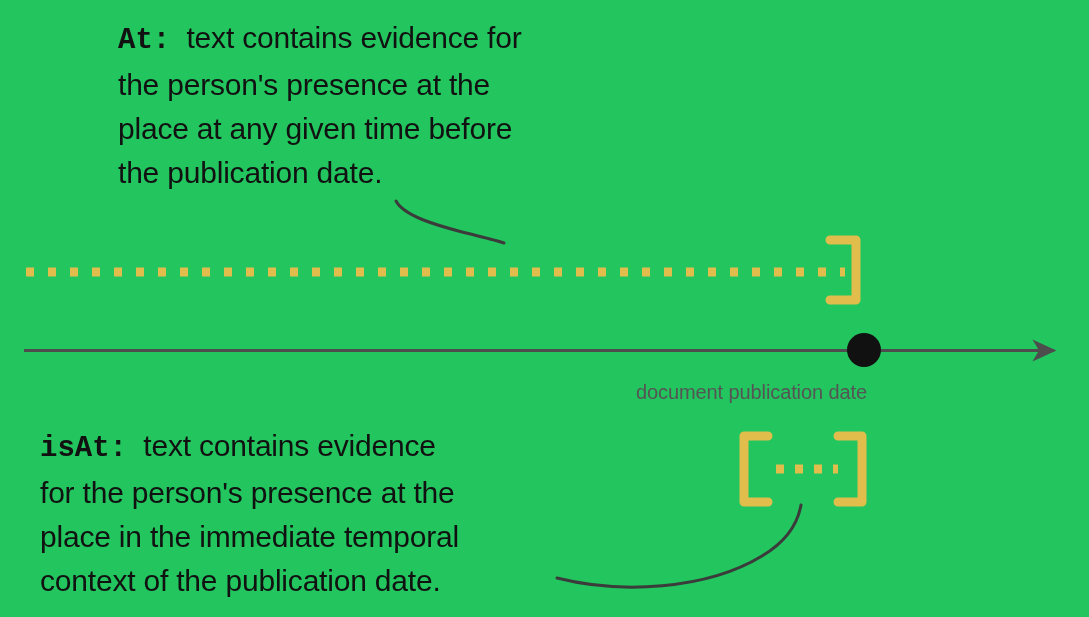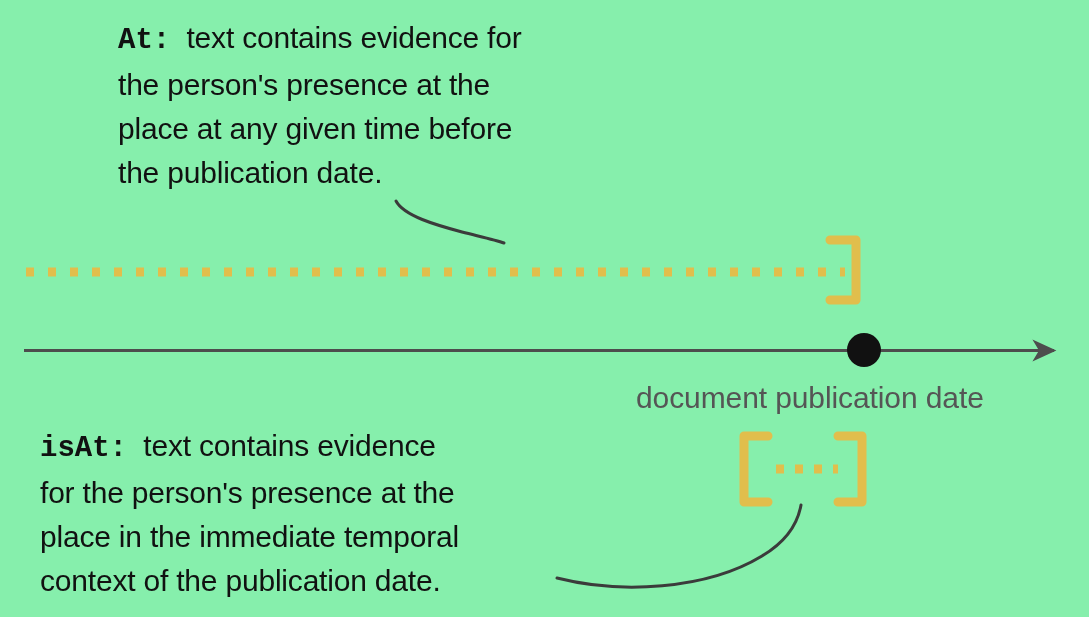--- a/index.html
+++ b/index.html
@@ -4,21 +4,21 @@
 <style>
   html, body {
     margin: 0;
     padding: 0;
     background: #ffffff;
   }
   #page {
     position: relative;
     width: 1089px;
     height: 617px;
-    background: #86efac;
+    background: #22c55e;
     overflow: hidden;
     font-family: "Liberation Sans", sans-serif;
   }
 
   
   .ann-block {
     position: absolute;
     color: #111111;
     font-family: "Liberation Sans", sans-serif;
     font-size: 30px;
@@ -53,21 +53,21 @@
     width: 1089px;
     height: 617px;
   }
 
   
   #pubdate-label {
     position: absolute;
     left: 636px;
     top: 381px;
     font-family: "Liberation Sans", sans-serif;
-    font-size: 30px;
+    font-size: 20px;
     color: #555555;
     letter-spacing: -0.1px;
     white-space: nowrap;
   }
 </style>
 </head>
 <body>
 
 <div id="page">
 

